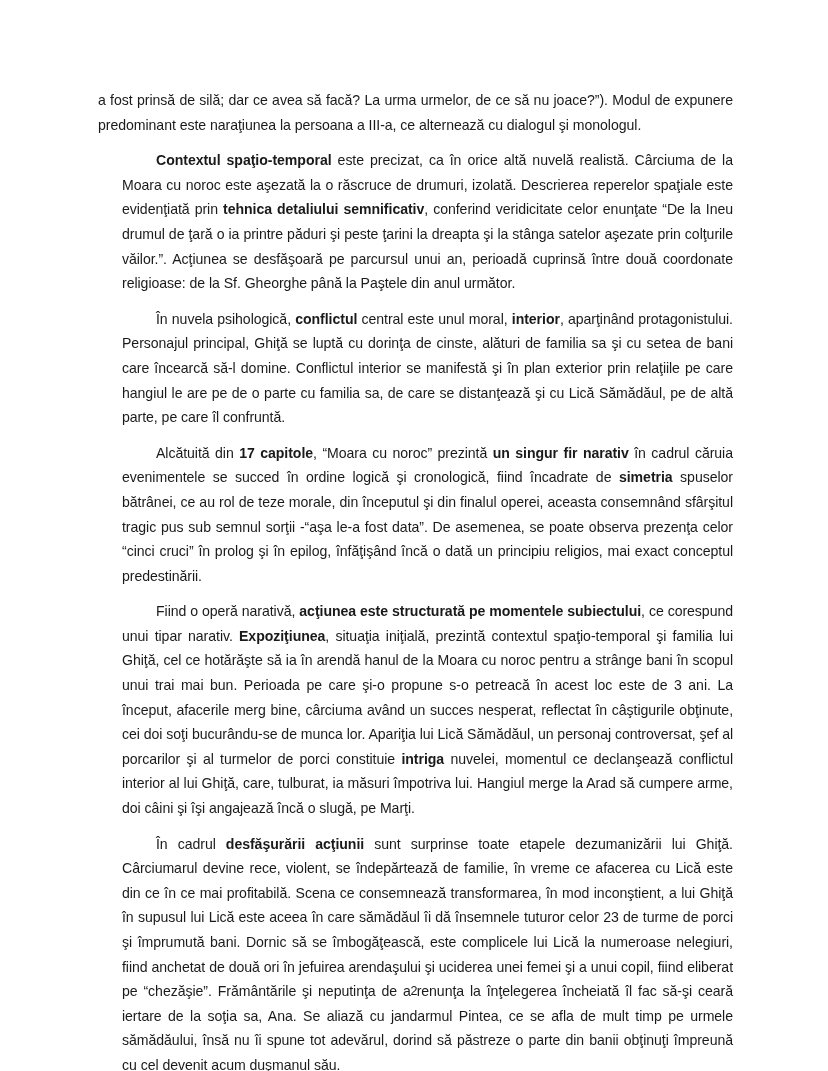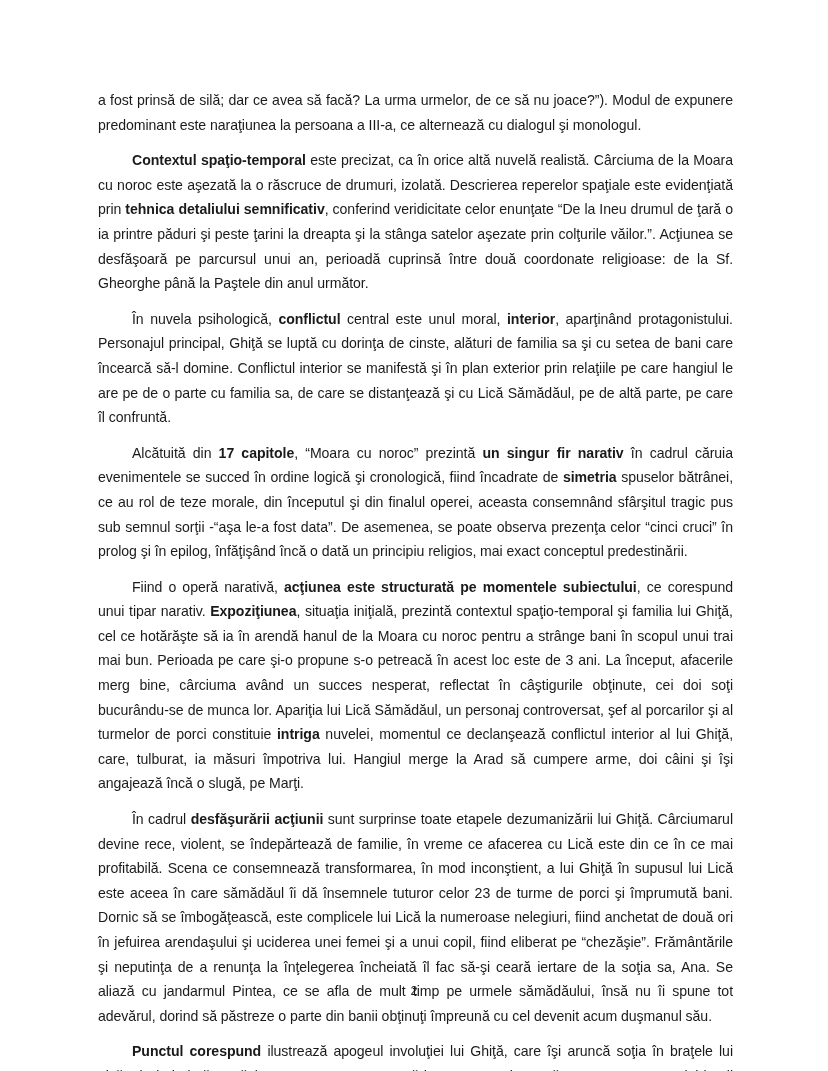--- a/index.html
+++ b/index.html
@@ -37,20 +37,21 @@
     text-justify: inter-word;
     letter-spacing: -0.05px;
     word-spacing: 0px;
     hyphens: none;
   }
   p.para:last-child {
     margin-bottom: 0;
   }
   p.indent {
     text-indent: 34px;
+    margin-left: 24px;
   }
   p.para b, p.para strong {
     font-weight: bold;
   }
   .pagenum {
     position: absolute;
     left: 0;
     top: 985px;
     width: 828px;
     text-align: center;

